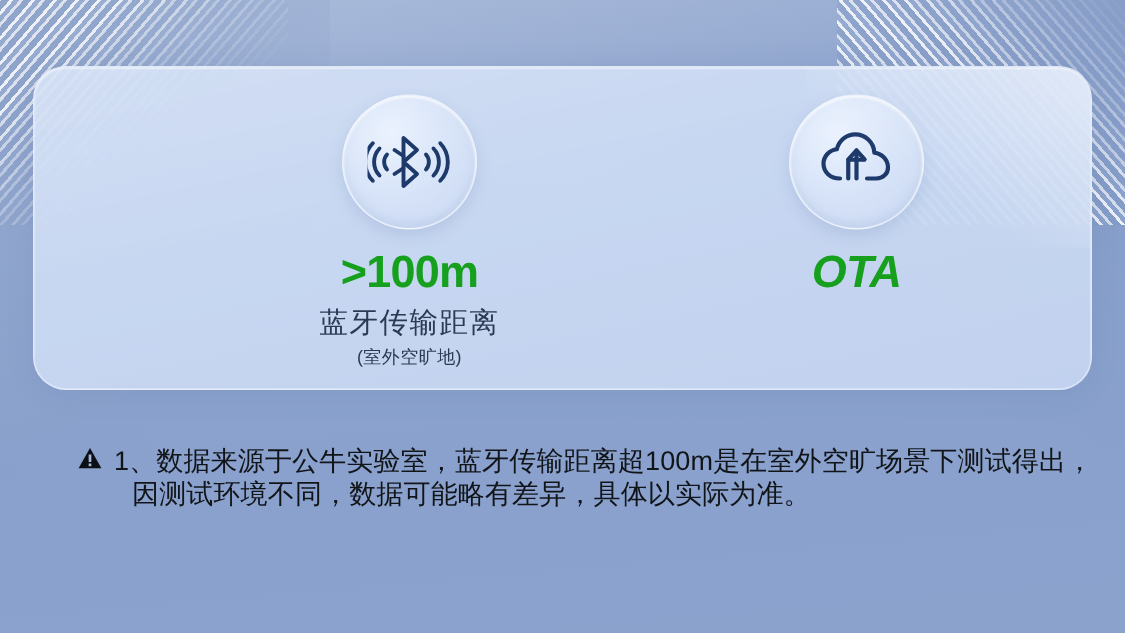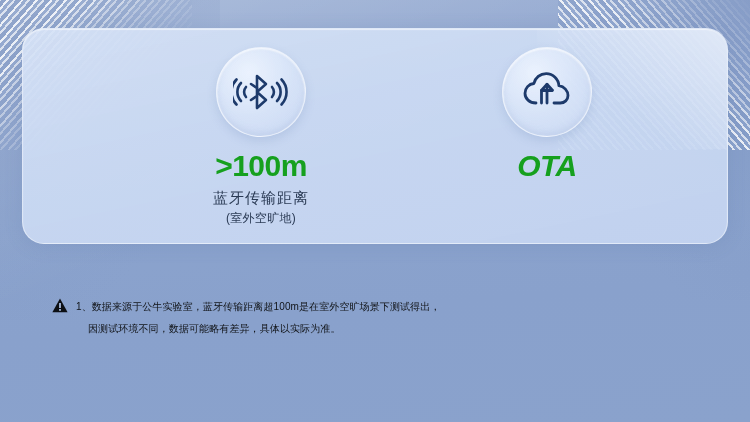--- a/index.html
+++ b/index.html
@@ -85,21 +85,21 @@
       rgba(125,150,195,0.30) 11px
     );
     -webkit-mask-image: linear-gradient(43deg, rgba(0,0,0,1) 0%, rgba(0,0,0,1) 42%, rgba(0,0,0,0.35) 58%, rgba(0,0,0,0) 74%);
             mask-image: linear-gradient(43deg, rgba(0,0,0,1) 0%, rgba(0,0,0,1) 42%, rgba(0,0,0,0.35) 58%, rgba(0,0,0,0) 74%);
   }
 
   
   .glass-card {
     position: absolute;
     left: 22px;
-    top: 28px;
+    top: 44px;
     width: 706px;
     height: 216px;
     border-radius: 22px;
     background: linear-gradient(168deg, rgba(214,226,246,0.92) 0%, rgba(203,218,243,0.94) 40%, rgba(196,212,240,0.95) 100%);
     border: 1px solid rgba(255,255,255,0.45);
     box-shadow: 0 2px 18px rgba(90,115,165,0.18), inset 0 1px 1px rgba(255,255,255,0.55);
   }
   .glass-card::after {
     content: "";
     position: absolute;
@@ -142,21 +142,21 @@
 
   .stat {
     margin-top: 14px;
     font-size: 30px;
     font-weight: 700;
     letter-spacing: -0.5px;
     line-height: 1;
   }
   .stat-label {
     margin-top: 9px;
-    font-size: 15px;
+    font-size: 19px;
     letter-spacing: 1px;
     line-height: 1.1;
     text-align: center;
   }
   .stat-sub {
     margin-top: 5px;
     font-size: 12px;
     letter-spacing: 0.3px;
     line-height: 1.1;
   }
@@ -166,21 +166,21 @@
     position: absolute;
     left: 52px;
     top: 296px;
     display: flex;
     align-items: flex-start;
     gap: 8px;
     width: 660px;
   }
   .warn-icon { flex: 0 0 auto; margin-top: 2px; }
   .footnote-body {
-    font-size: 10px;
+    font-size: 18px;
     line-height: 22px;
     color: #111418;
     letter-spacing: 0.1px;
   }
   .footnote-line { white-space: nowrap; }
   .footnote-line.indent { padding-left: 12px; }
 </style>
 </head>
 <body>
 

